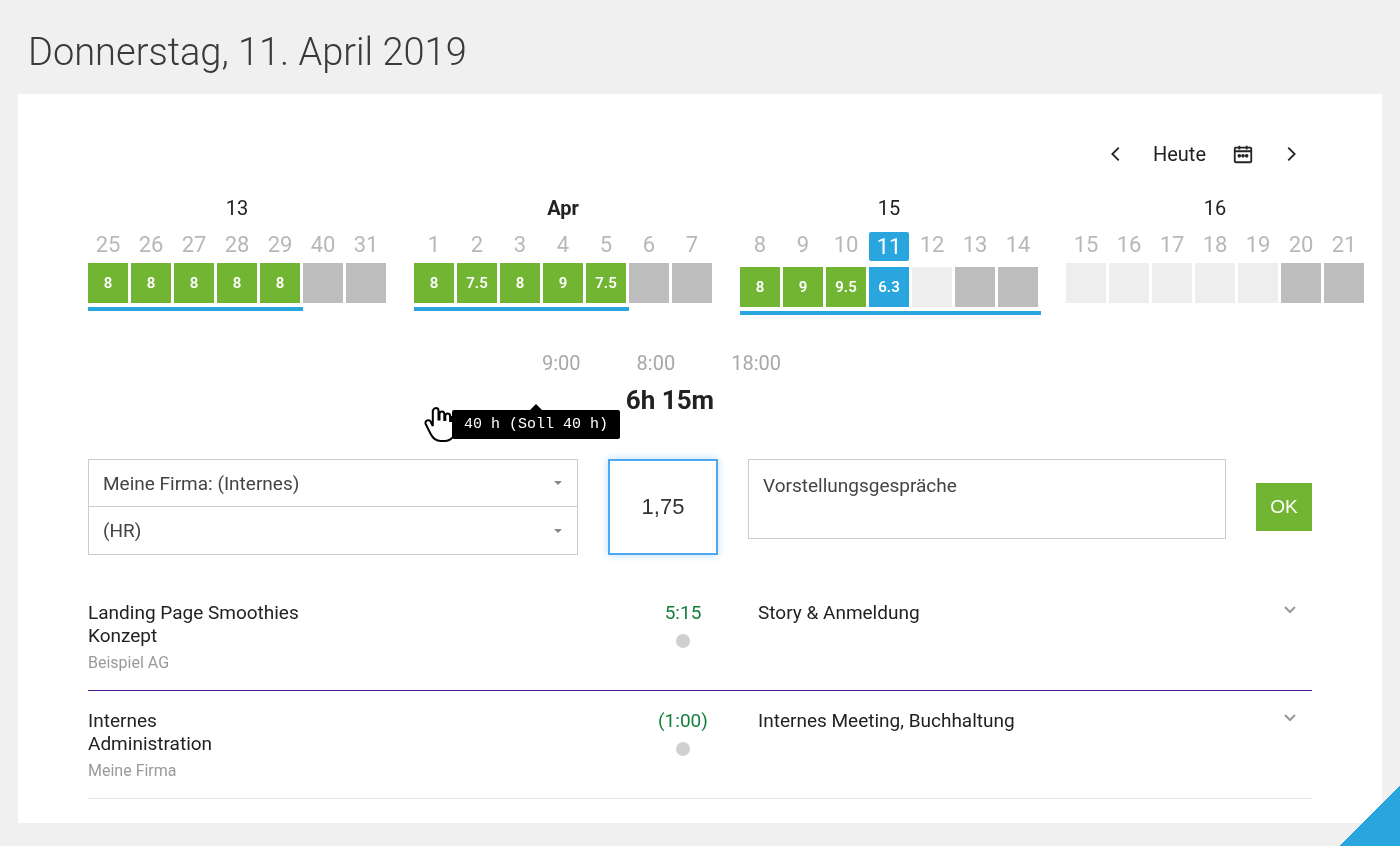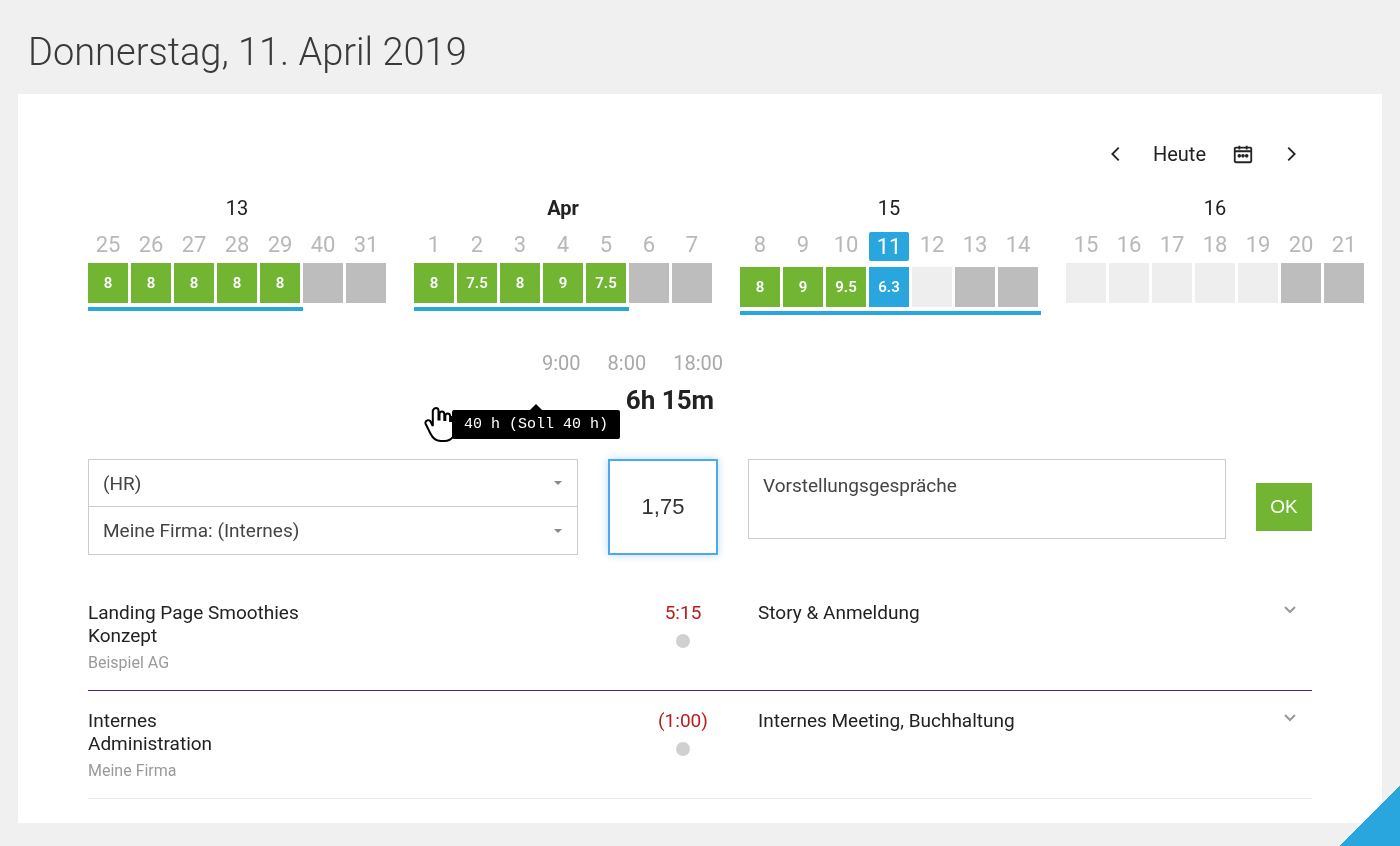--- a/index.html
+++ b/index.html
@@ -103,21 +103,21 @@
     position: absolute;
     top: -6px;
     left: 50%;
     transform: translateX(-50%);
     border-left: 6px solid transparent;
     border-right: 6px solid transparent;
     border-bottom: 6px solid #000;
   }
   .time-marks {
     display: flex;
-    gap: 27px;
+    gap: 56px;
     color: #a8a8a8;
     font-size: 20px;
     margin-top: 44px;
     margin-left: 454px;
   }
   .total-time {
     font-size: 26px;
     font-weight: 700;
     color: #222;
     text-align: center;
@@ -186,21 +186,21 @@
     align-items: flex-start;
     padding: 18px 0;
     border-bottom: 1px solid #4c1d95;
   }
   .list-row:last-child { border-bottom: 1px solid #e6e6e6; }
   .proj-col { width: 520px; }
   .proj-name { font-size: 19px; color: #222; }
   .proj-sub { font-size: 19px; color: #222; }
   .proj-company { font-size: 16px; color: #9a9a9a; margin-top: 6px; }
   .time-col { width: 150px; text-align: center; }
-  .time-val { font-size: 19px; color: #b91c1c; }
+  .time-val { font-size: 19px; color: #15803d; }
   .dot { width: 14px; height: 14px; background: #d0d0d0; border-radius: 50%; margin: 10px auto 0; }
   .desc-col { flex: 1; font-size: 19px; color: #222; }
   .chev-col { width: 30px; color: #999; cursor: pointer; }
   .chev-down { width: 16px; height: 16px; stroke: #999; stroke-width: 2; fill: none; }
   .corner {
     position: fixed;
     bottom: 0;
     right: 0;
     width: 60px;
     height: 60px;
@@ -331,27 +331,27 @@
   <div class="time-marks">
     <span>9:00</span>
     <span>8:00</span>
     <span>18:00</span>
   </div>
   <div class="total-time">6h 15m</div>
 
   <div class="entry-row">
     <div class="selects">
       <div class="select">
-        <span>(HR)</span>
+        <span>Meine Firma: (Internes)</span>
         <svg class="chev-sm" viewBox="0 0 10 10">
             <path d="M1 3l4 4 4-4z"></path>
           </svg>
       </div>
       <div class="select">
-        <span>Meine Firma: (Internes)</span>
+        <span>(HR)</span>
         <svg class="chev-sm" viewBox="0 0 10 10">
             <path d="M1 3l4 4 4-4z"></path>
           </svg>
       </div>
     </div>
     <input class="hours-input" value="1,75" style="">
     <textarea class="desc-input" style="">Vorstellungsgespräche</textarea>
     <button class="ok-btn">OK</button>
   </div>
 

